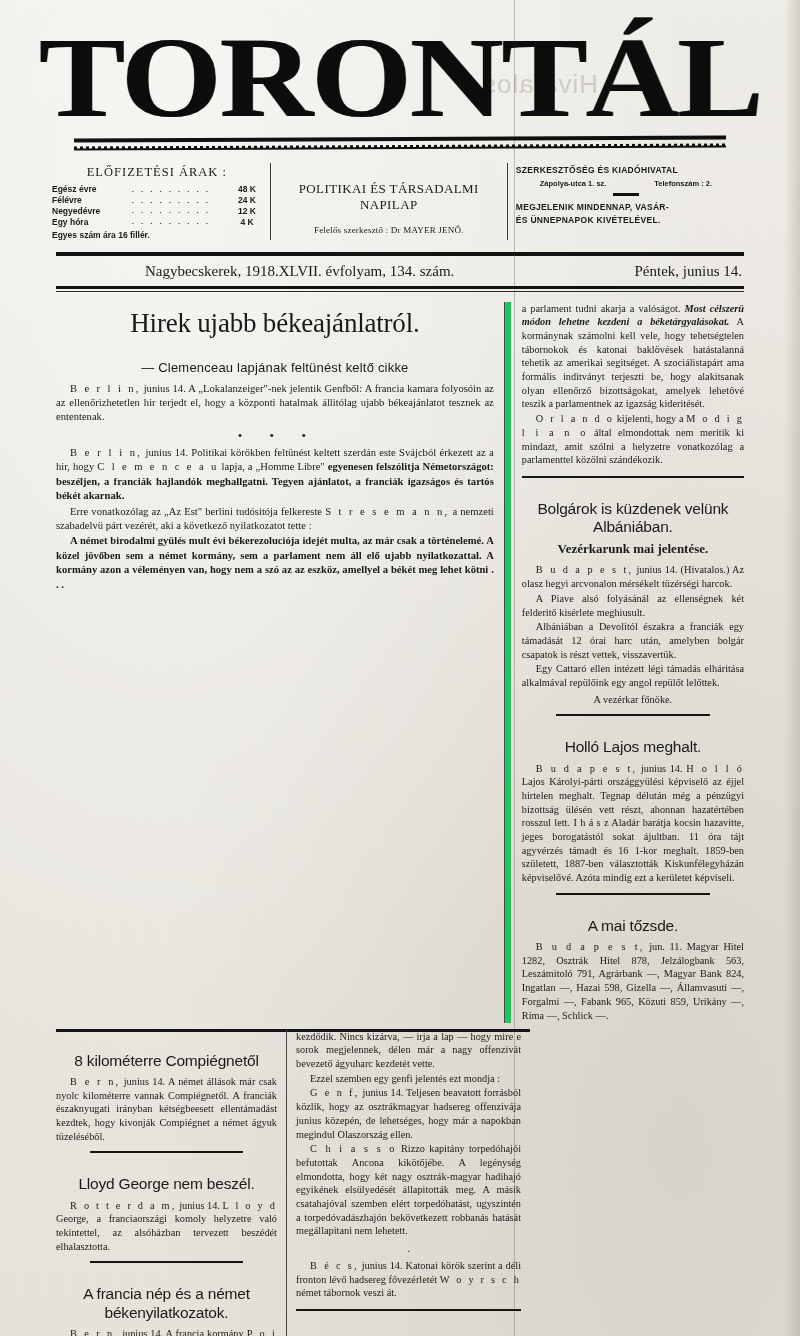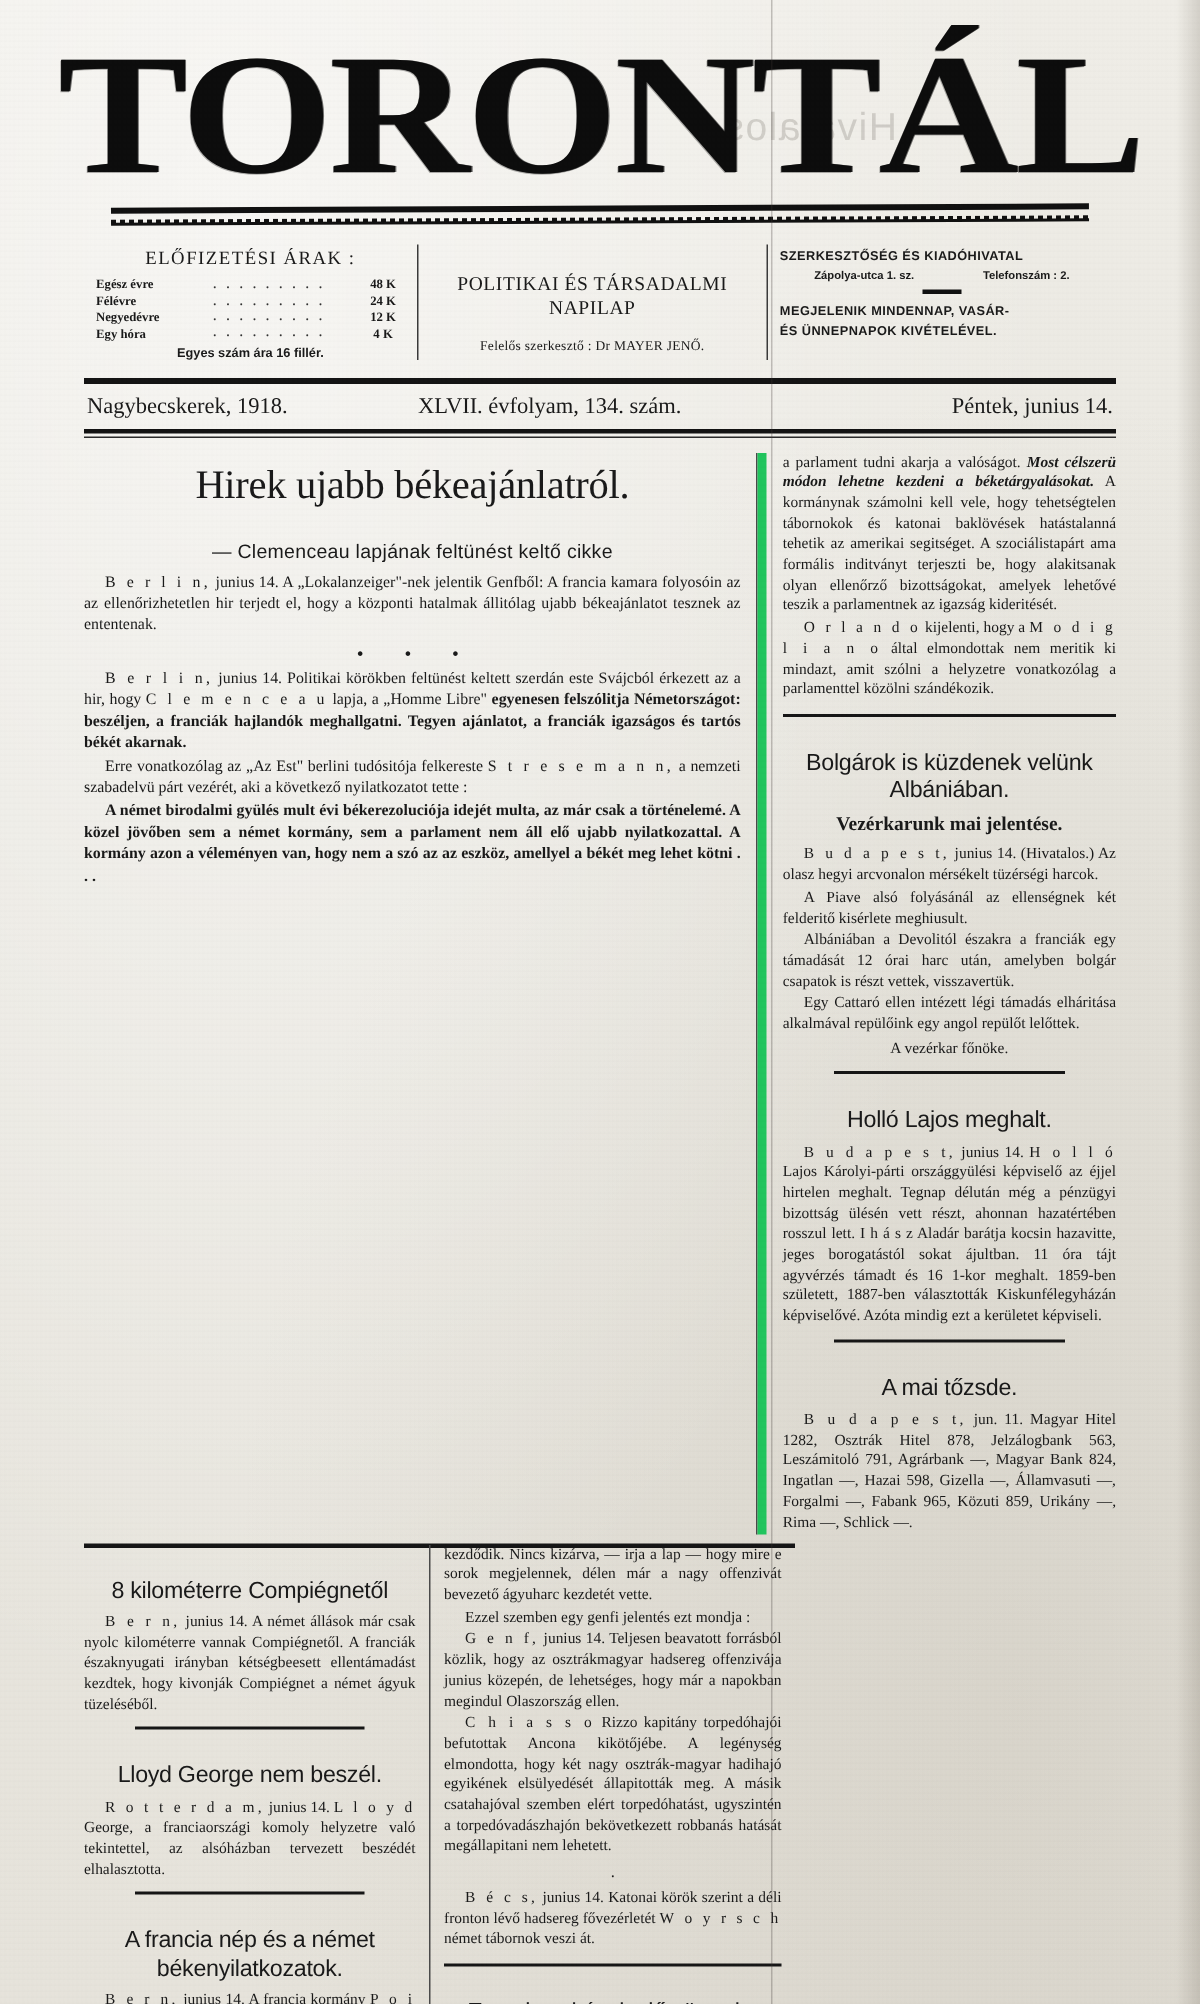--- a/index.html
+++ b/index.html
@@ -72,47 +72,47 @@
     position: relative;
     background:
       repeating-linear-gradient(90deg, #111 0 3px, transparent 3px 6px) 0 4px / 100% 3px no-repeat;
     transform: rotate(-0.25deg);
   }
 
   
   .headinfo {
     display: flex;
     align-items: stretch;
-    margin: 14px 28px 0 28px;
+    margin: 14px 28px 0 16px;
     font-size: 10px;
   }
   .hi-col { flex: 1; padding: 0 8px; }
   .hi-col.mid { flex: 1.05; border-left: 1px solid #3a3a3a; border-right: 1px solid #3a3a3a; text-align: center; }
   .hi-col.right { flex: 1.05; text-align: left; }
 
   .price-title {
     font-family: "Liberation Serif", serif;
     font-size: 12.5px;
     letter-spacing: 1px;
     text-align: center;
     margin: 2px 0 4px 0;
   }
-  table.prices { width: 100%; border-collapse: collapse; font-size: 8.5px; font-weight: 700; font-family: Liberation Serif, serif; }
+  table.prices { width: 100%; border-collapse: collapse; font-size: 8.5px; font-weight: 700; font-family: Liberation Sans, sans-serif; }
   table.prices td { padding: 0.4px 0; white-space: nowrap; }
   table.prices td.lbl { width: 38%; }
   table.prices td.dots {
     width: 48%;
     overflow: hidden;
     color: #333;
     letter-spacing: 2.4px;
     font-size: 8px;
   }
   table.prices td.val { text-align: center; width: 14%; }
   .single-copy {
-    text-align: center;
+    text-align: left;
     font-size: 8.5px;
     font-weight: 700;
     font-family: "Liberation Sans", sans-serif;
     margin-top: 3px;
   }
   .hi-mid-a {
     font-size: 13px;
     letter-spacing: .4px;
     margin-top: 18px;
   }
@@ -147,21 +147,21 @@
 
   
   .thickrule { margin: 12px 28px 0 28px; height: 4px; background: #141414; }
   .datebar {
     display: flex;
     align-items: baseline;
     margin: 0 28px;
     padding: 7px 2px 6px 2px;
     font-size: 15px;
   }
-  .datebar .d-left { flex: 1; text-align: left; }
+  .datebar .d-left { flex: 1; text-align: right; }
   .datebar .d-mid { flex: 1.1; text-align: left; }
   .datebar .d-right { flex: 1; text-align: right; }
   .thinrule { margin: 0 28px; height: 2.5px; background: #141414; }
   .thinrule.soft { height: 1px; background: #2b2b2b; margin-top: 2px; }
 
   
   .content { margin: 0 28px; padding-top: 10px; display: flex; }
   .col { position: relative; }
   .col.left  { width: 230px; padding-right: 9px; }
   .col.mid   { width: 244px; padding: 0 9px; border-left: 1px solid #4a4a4a; }

